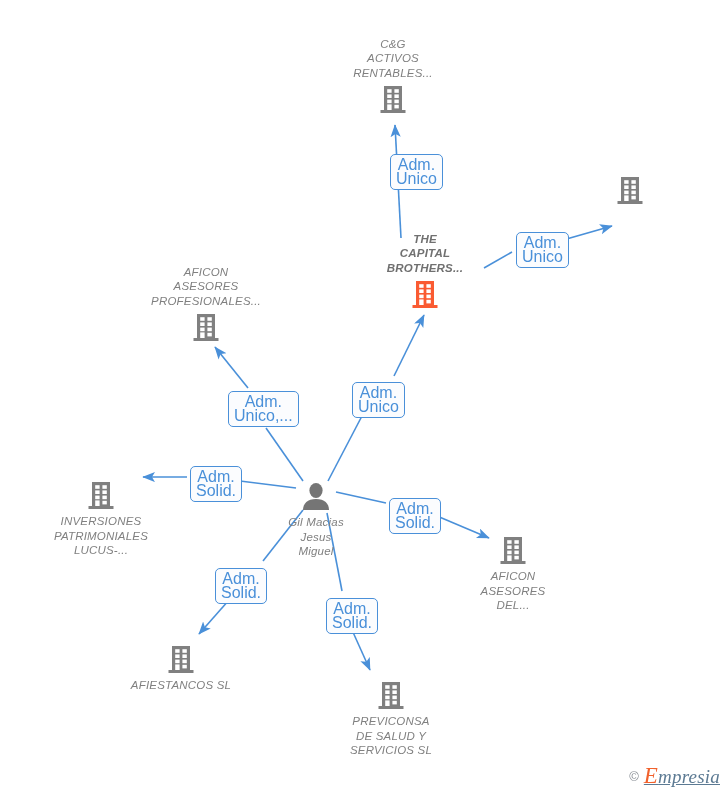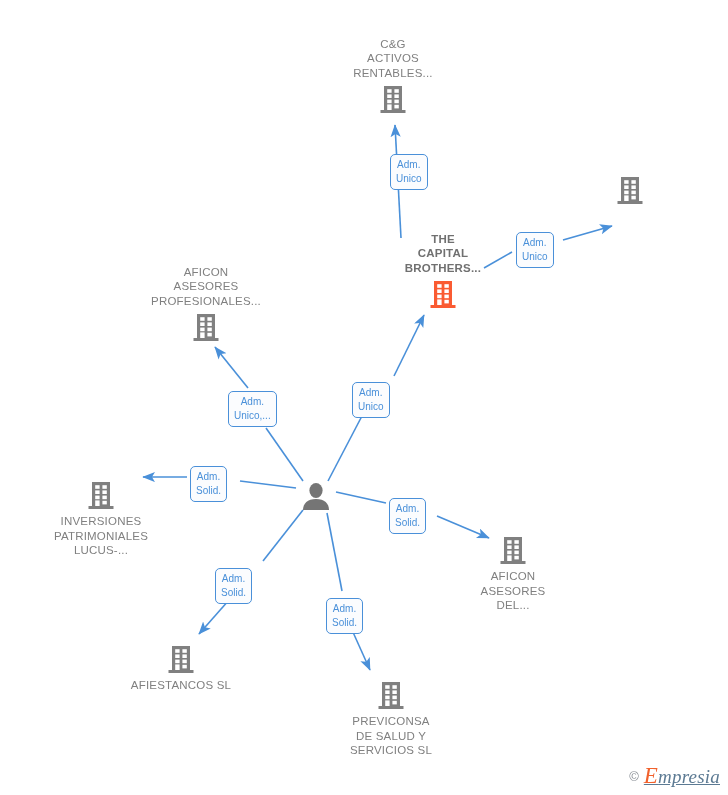--- a/index.html
+++ b/index.html
@@ -23,20 +23,21 @@
     top: 0;
     width: 728px;
     height: 795px;
   }
   .node {
     position: absolute;
     width: 140px;
     margin-left: -70px;
     text-align: center;
     pointer-events: auto;
+    font-style: italic;
   }
   .node .glyph {
     display: block;
     line-height: 0;
   }
   .node .caption {
     display: block;
     font-size: 11.5px;
     line-height: 14.5px;
     color: #808080;
@@ -46,21 +47,21 @@
   .node.below .caption { margin-top: 2px; }
   .node.above .caption { margin-bottom: 2px; }
 
   .edge-label {
     position: absolute;
     box-sizing: border-box;
     border: 1px solid #4a90d9;
     border-radius: 5px;
     background: #fbfcfe;
     color: #4a90d9;
-    font-size: 10px;
+    font-size: 16px;
     line-height: 14px;
     text-align: center;
     padding: 3px 5px 3px 5px;
     white-space: pre-line;
   }
   .watermark {
     position: absolute;
     right: 8px;
     bottom: 6px;
     display: flex;
@@ -158,21 +159,21 @@
             <rect x="18.4" y="7.2" width="4.4" height="3.6" fill="#ffffff"></rect>
             <rect x="11.2" y="12.4" width="4.4" height="3.6" fill="#ffffff"></rect>
             <rect x="18.4" y="12.4" width="4.4" height="3.6" fill="#ffffff"></rect>
             <rect x="11.2" y="17.6" width="4.4" height="3.6" fill="#ffffff"></rect>
             <rect x="18.4" y="17.6" width="4.4" height="3.6" fill="#ffffff"></rect>
             <rect x="18.4" y="22.8" width="4.4" height="3.6" fill="#ffffff"></rect>
             <rect x="11.2" y="22.4" width="4.4" height="5.6" fill="#ffffff"></rect>
             <rect x="4.5" y="28" width="25" height="3" fill="#808080"></rect>
           </svg></span>
       </div>
-      <div class="node above" style="left: 443px; top: 231.5px;">
+      <div class="node above" style="left: 425px; top: 231.5px;">
         <span class="caption" style="color: rgb(112, 112, 112); font-weight: bold;">THE
 CAPITAL
 BROTHERS...</span>
         <span class="glyph"><svg width="34" height="34" viewBox="0 0 34 34">
             <path d="M8,4 L26,4 L26,28 L8,28 Z" fill="#fa5b32"></path>
             <rect x="11.2" y="7.2" width="4.4" height="3.6" fill="#ffffff"></rect>
             <rect x="18.4" y="7.2" width="4.4" height="3.6" fill="#ffffff"></rect>
             <rect x="11.2" y="12.4" width="4.4" height="3.6" fill="#ffffff"></rect>
             <rect x="18.4" y="12.4" width="4.4" height="3.6" fill="#ffffff"></rect>
             <rect x="11.2" y="17.6" width="4.4" height="3.6" fill="#ffffff"></rect>
@@ -214,20 +215,23 @@
           </svg></span>
         <span class="caption">INVERSIONES
 PATRIMONIALES
 LUCUS-...</span>
       </div>
       <div class="node below" style="left: 316px; top: 479px;">
         <span class="glyph"><svg width="34" height="34" viewBox="0 0 34 34">
             <ellipse cx="17" cy="11.5" rx="6.6" ry="7.4" fill="#757575"></ellipse>
             <path d="M17,20 C25.5,20 30,24.5 30,31 L4,31 C4,24.5 8.5,20 17,20 Z" fill="#757575"></path>
           </svg></span>
+        <span class="caption">Gil Macias
+Jesus
+Miguel</span>
       </div>
       <div class="node below" style="left: 513px; top: 533px;">
         <span class="glyph"><svg width="34" height="34" viewBox="0 0 34 34">
             <path d="M8,4 L26,4 L26,28 L8,28 Z" fill="#808080"></path>
             <rect x="11.2" y="7.2" width="4.4" height="3.6" fill="#ffffff"></rect>
             <rect x="18.4" y="7.2" width="4.4" height="3.6" fill="#ffffff"></rect>
             <rect x="11.2" y="12.4" width="4.4" height="3.6" fill="#ffffff"></rect>
             <rect x="18.4" y="12.4" width="4.4" height="3.6" fill="#ffffff"></rect>
             <rect x="11.2" y="17.6" width="4.4" height="3.6" fill="#ffffff"></rect>
             <rect x="18.4" y="17.6" width="4.4" height="3.6" fill="#ffffff"></rect>

